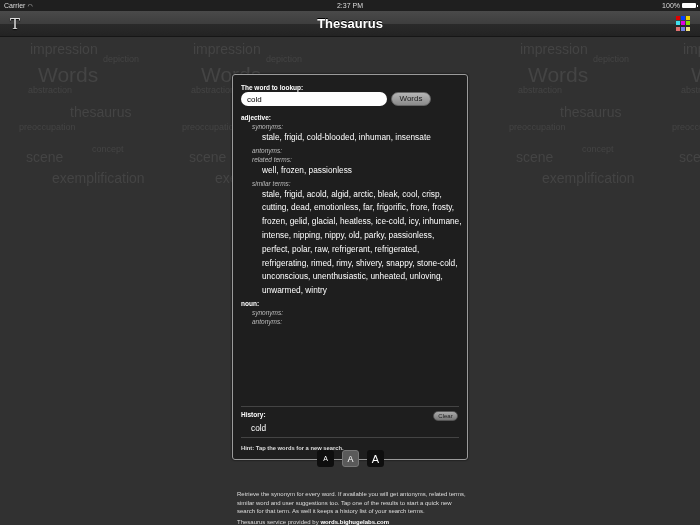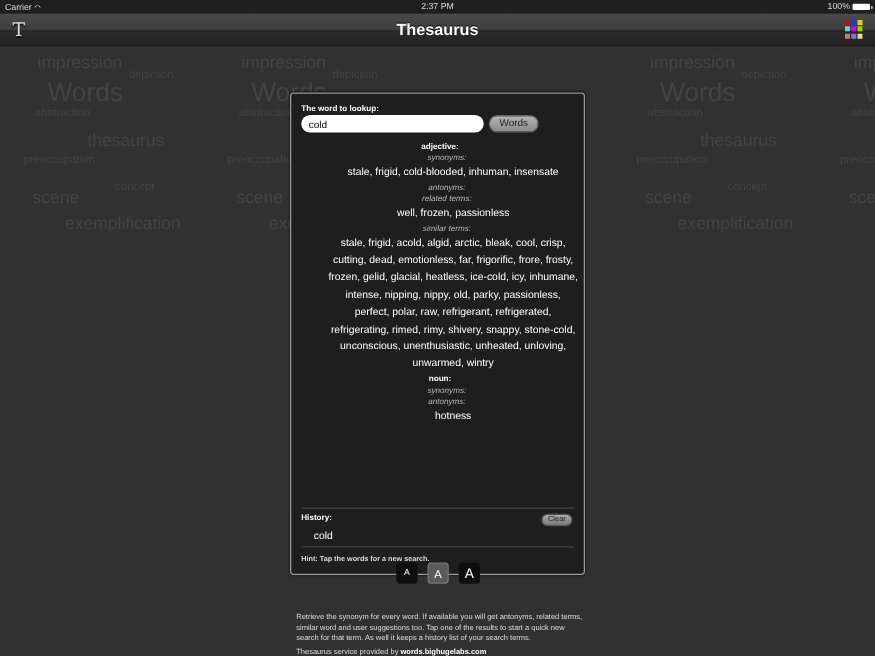--- a/index.html
+++ b/index.html
@@ -27,21 +27,21 @@
   
   .cloud-tile { position:absolute; top:37px; width:163px; height:160px; }
   .cloud-word { position:absolute; color:#444; white-space:nowrap; font-family:"Liberation Sans", sans-serif; }
 
   
   .panel { position:absolute; left:232px; top:46px; width:236px; height:386px; background:#1e1e1e; border:1.5px solid #9a9a9a; border-radius:3px; box-shadow:0 0 2px #000;margin-top:28px; }
   .lookup-label { position:absolute; left:8px; top:9px; font-size:6.5px; font-weight:bold; color:#fff; }
   .search-input { position:absolute; left:8px; top:17px; width:146px; height:14px; border-radius:8px; background:#fff; border:none; color:#000; font-size:8px; padding-left:6px; font-family:"Liberation Sans", sans-serif; outline:none; }
   .search-button { position:absolute; left:158px; top:17px; width:40px; height:14px; border-radius:8px; background:linear-gradient(#b5b5b5, #8a8a8a); border:1px solid #666; color:#222; font-size:8px; text-align:center; line-height:12px; font-family:"Liberation Sans", sans-serif; }
 
-  .results { position:absolute; left:8px; top:38px; width:222px;text-align:center; }
+  .results { position:absolute; left:8px; top:38px; width:222px; }
   .pos { font-size:6.5px; font-weight:bold; color:#fff; line-height:9px; }
   .sect { font-size:6.5px; font-style:italic; color:#bbb; margin-left:11px; line-height:9px; }
   .terms { font-size:8.3px; color:#fff; margin-left:21px; line-height:13.8px; margin-bottom:1px; }
 
   .divider { position:absolute; left:8px; width:218px; height:1px; background:#444; }
   .history-label { position:absolute; left:8px; top:336px; font-size:6.5px; font-weight:bold; color:#fff; }
   .history-item { position:absolute; left:18px; top:348px; font-size:8.3px; color:#fff; }
   .clear-button { position:absolute; left:200px; top:336px; width:25px; height:10px; border-radius:6px; background:linear-gradient(#aaa,#777); border:1px solid #555; color:#222; font-size:6px; line-height:8px; text-align:center; }
   .hint { position:absolute; left:8px; top:370px; font-size:5.8px; font-weight:bold; color:#ddd; }
 
@@ -137,21 +137,20 @@
         <div class="sect">synonyms:</div>
         <div class="terms">stale, frigid, cold-blooded, inhuman, insensate</div>
         <div class="sect">antonyms:</div>
         <div class="sect">related terms:</div>
         <div class="terms">well, frozen, passionless</div>
         <div class="sect">similar terms:</div>
         <div class="terms">stale, frigid, acold, algid, arctic, bleak, cool, crisp, cutting, dead, emotionless, far, frigorific, frore, frosty, frozen, gelid, glacial, heatless, ice-cold, icy, inhumane, intense, nipping, nippy, old, parky, passionless, perfect, polar, raw, refrigerant, refrigerated, refrigerating, rimed, rimy, shivery, snappy, stone-cold, unconscious, unenthusiastic, unheated, unloving, unwarmed, wintry</div>
         <div class="pos">noun:</div>
         <div class="sect">synonyms:</div>
         <div class="sect">antonyms:</div>
-        <div class="terms">hotness</div>
       </div>
 
     <div class="divider" style="top:331px;"></div>
     <div class="history-label">History:</div>
     <div class="clear-button">Clear</div>
     <div class="history-item">cold</div>
     <div class="divider" style="top:362px;"></div>
     <div class="hint">Hint: Tap the words for a new search.</div>
   </div>
 

